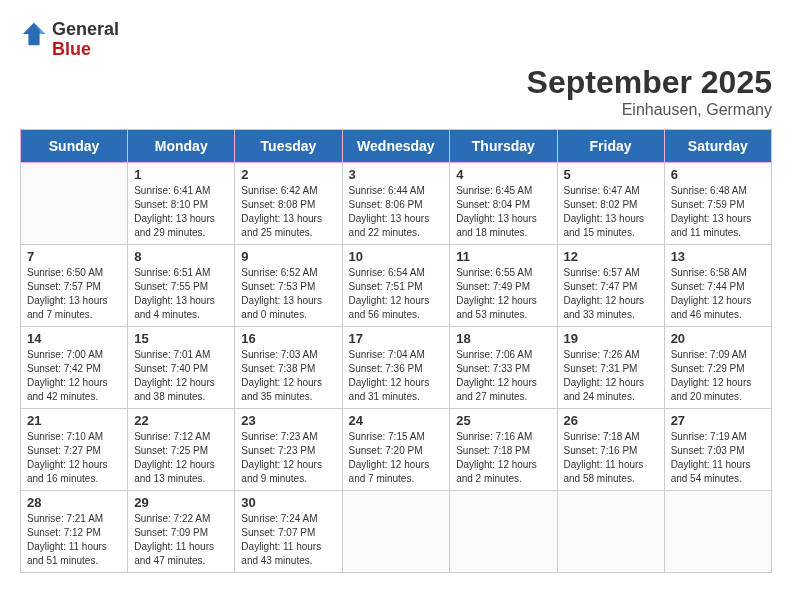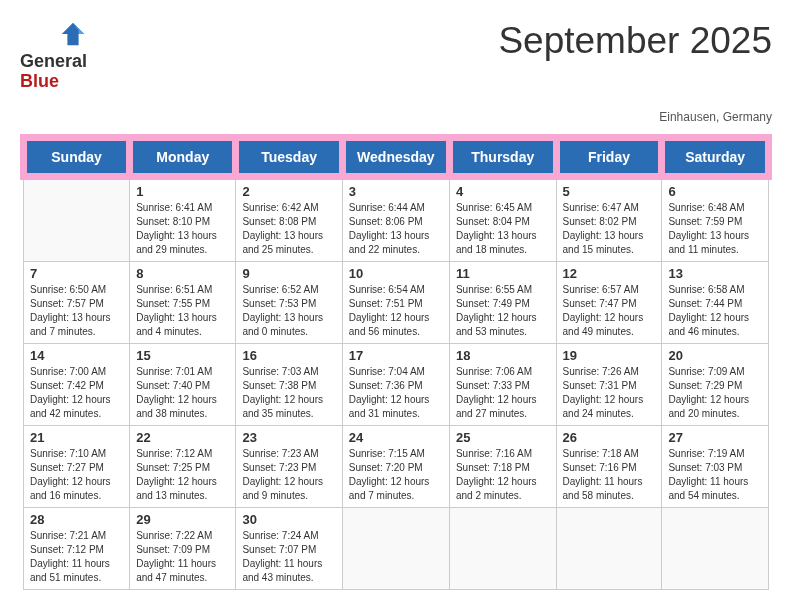--- a/index.html
+++ b/index.html
@@ -11,23 +11,22 @@
       padding: 20px;
     }
     .header {
       display: flex;
       justify-content: space-between;
       align-items: flex-start;
       margin-bottom: 10px;
     }
     .logo {
       display: flex;
-      align-items: flex-end;
+      align-items: flex-start;
       gap: 4px;
-      flex-direction: column;
     }
     .logo-text {
       display: flex;
       flex-direction: column;
       line-height: 1.1;
     }
     .logo-general {
       font-size: 18px;
       font-weight: bold;
       color: #333;
@@ -38,42 +37,42 @@
       color: #b91c1c;
     }
     .logo-icon {
       width: 28px;
       height: 28px;
     }
     .title-block {
       text-align: right;
     }
     .month-title {
-      font-size: 37px;
-      font-weight: normal;
+      font-size: 32px;
+      font-weight: bold;
       color: #333;
+      margin-top: 44px;
     }
     .location-title {
-      font-size: 12px;
+      font-size: 16px;
       color: #555;
-      margin-top: 48px;
     }
     .calendar {
       width: 100%;
       border-collapse: collapse;
       border: 1px solid #ccc;
     }
     .calendar th {
       background-color: #2a6db5;
       color: #fff;
       text-align: center;
       padding: 8px 1px;
       font-size: 14px;
       font-weight: bold;
-      border: 7px solid #f9a8d4;
+      border: 1px solid #f9a8d4;
     }
     .calendar td {
       vertical-align: top;
       padding: 4px 6px;
       border: 1px solid #ccc;
       width: 108px;
       min-height: 80px;
       font-size: 11px;
       color: #333;
       background: #fff;
@@ -228,21 +227,21 @@
             <div>Daylight: 12 hours</div>
             <div>and 53 minutes.</div>
           </div>
         </td>
         <td>
           <span class="day-number">12</span>
           <div class="day-info">
             <div>Sunrise: 6:57 AM</div>
             <div>Sunset: 7:47 PM</div>
             <div>Daylight: 12 hours</div>
-            <div>and 49 minutes.</div>
+            <div>and 33 minutes.</div>
           </div>
         </td>
         <td>
           <span class="day-number">13</span>
           <div class="day-info">
             <div>Sunrise: 6:58 AM</div>
             <div>Sunset: 7:44 PM</div>
             <div>Daylight: 12 hours</div>
             <div>and 46 minutes.</div>
           </div>

